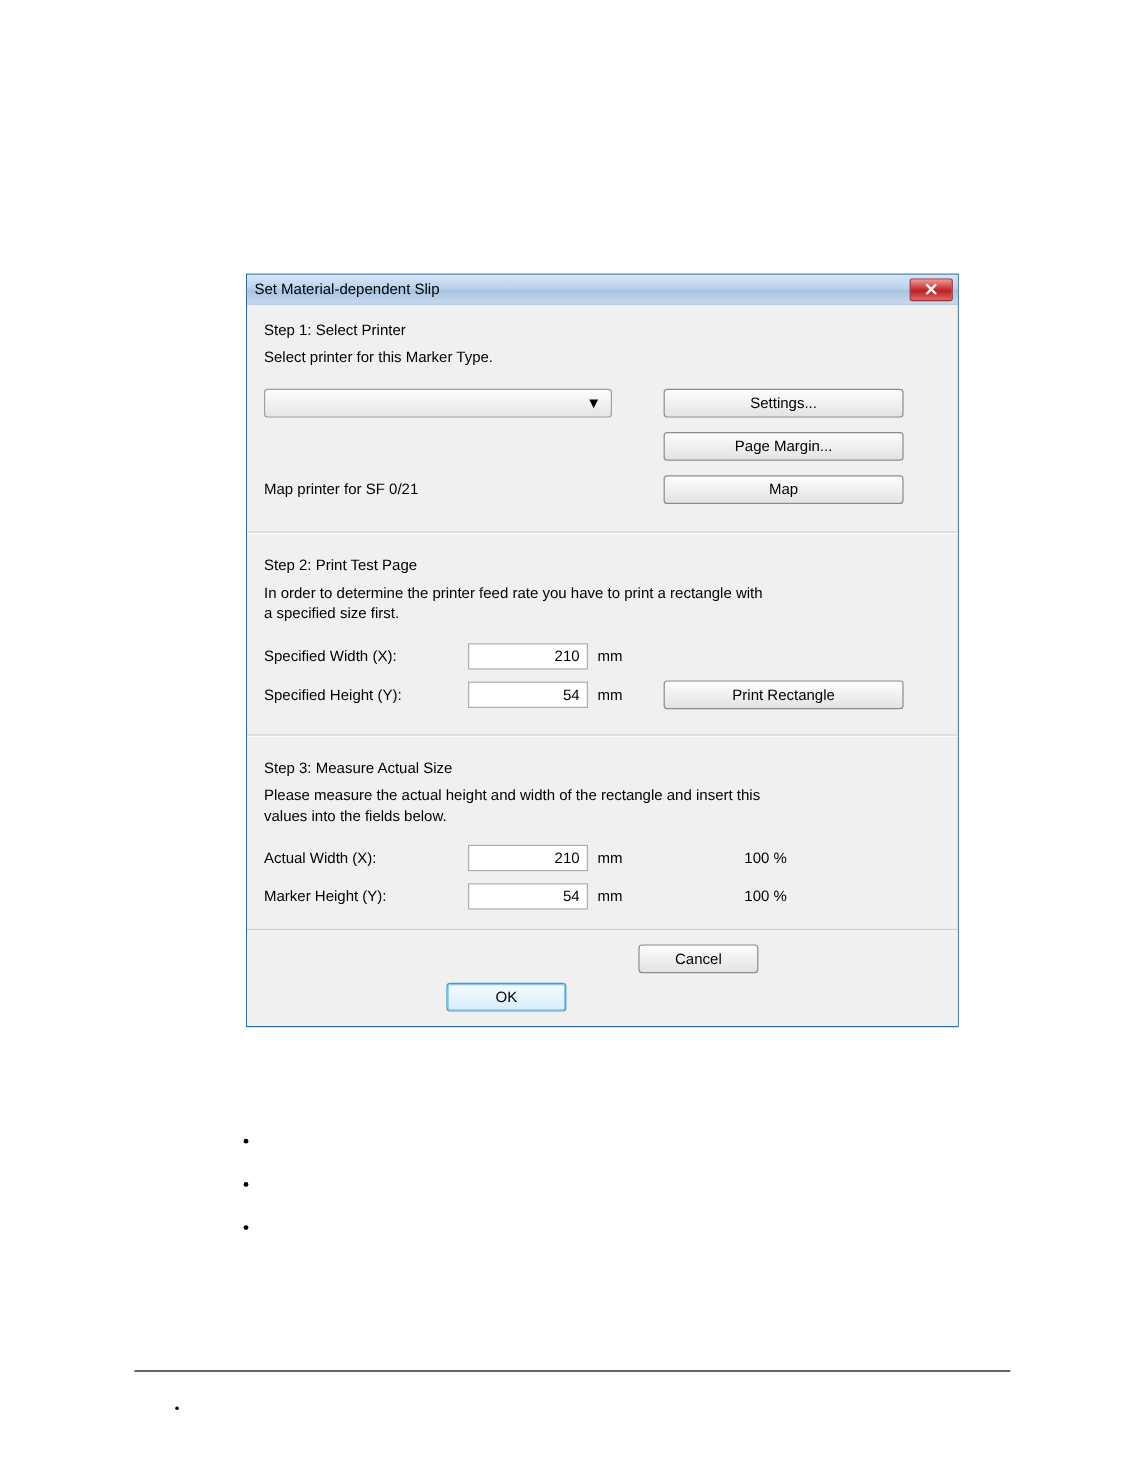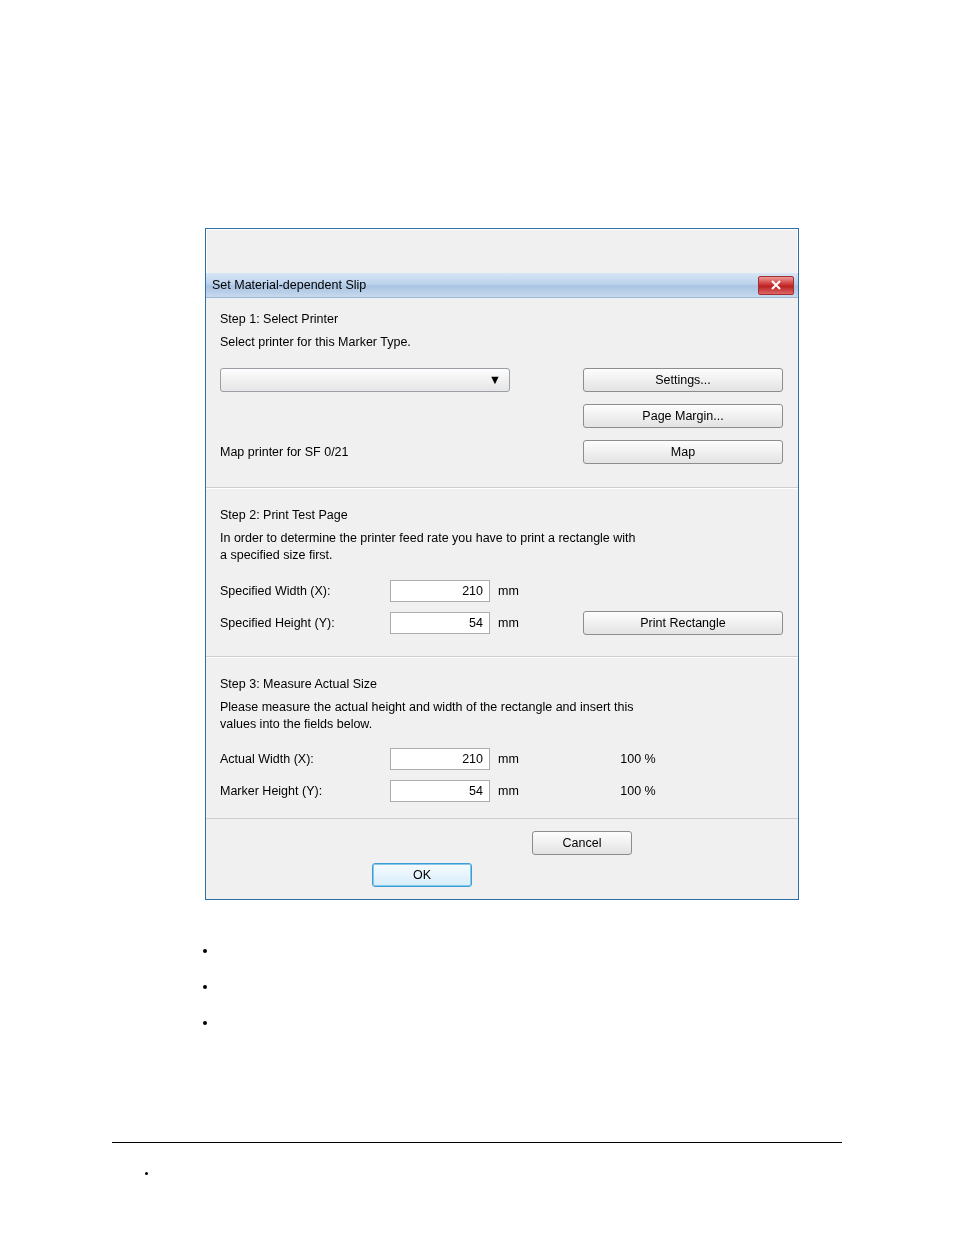--- a/index.html
+++ b/index.html
@@ -26,21 +26,20 @@
     box-shadow: 0 0 0 1px #ffffff inset;
   }
   .titlebar {
     height: 24px;
     background: linear-gradient(to bottom, #d8e6f5 0%, #bcd3ec 45%, #a9c4e2 55%, #c7d9ee 100%);
     border-bottom: 1px solid #9db9d9;
     display: flex;
     align-items: center;
     justify-content: space-between;
     padding: 0 4px 0 6px;
-    margin-top: 44px;
   }
   .titlebar .title { font-size: 12.5px; color: #000; }
   .closebtn {
     width: 34px; height: 17px;
     border: 1px solid #a03030;
     border-radius: 2px;
     background: linear-gradient(to bottom,#e99,#c33 45%,#b22 55%,#d66);
     display:flex;align-items:center;justify-content:center;
   }
   .closebtn svg { display:block; }
@@ -86,21 +85,21 @@
     padding: 0 12px;
     cursor: default;
   }
   .btn-sm { min-width: 100px; width: 100px; }
   .btn-ok {
     border: 1px solid #3c9ed6;
     background: linear-gradient(to bottom,#f6fbff,#d7edfb);
     box-shadow: 0 0 0 1px #87c7ec inset;
     margin-top: 32px;
   }
-  .right-col { position:absolute; right: 1px; }
+  .right-col { position:absolute; right: 31px; }
   .sep { height:1px; background:#cfcfcf; margin: 6px 0; box-shadow: 0 1px 0 #ffffff; }
   .footer {
     padding: 12px 0;
     display:flex; justify-content:center; gap: 60px;
     border-top: 1px solid #cfcfcf;
     background:#f0f0f0;
   }
   .bullets {
     position:absolute;
     left: 200px;

